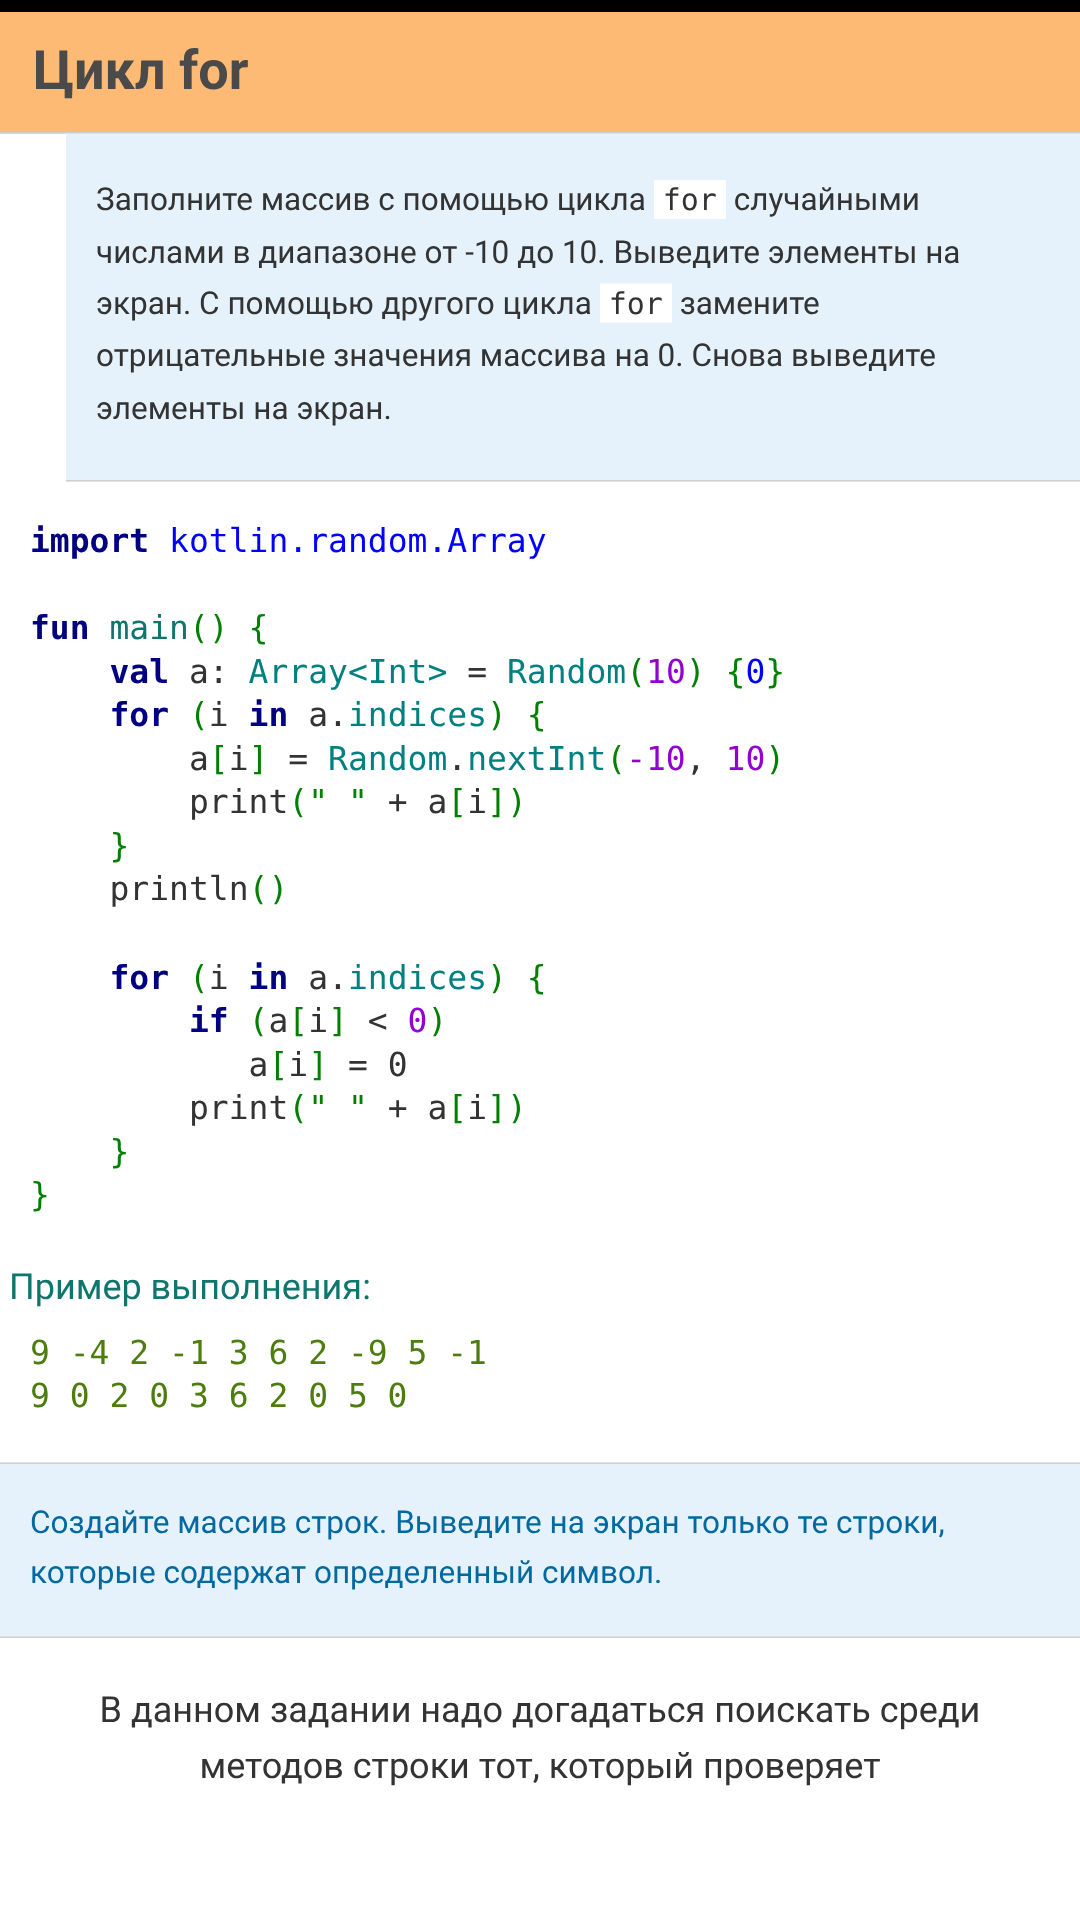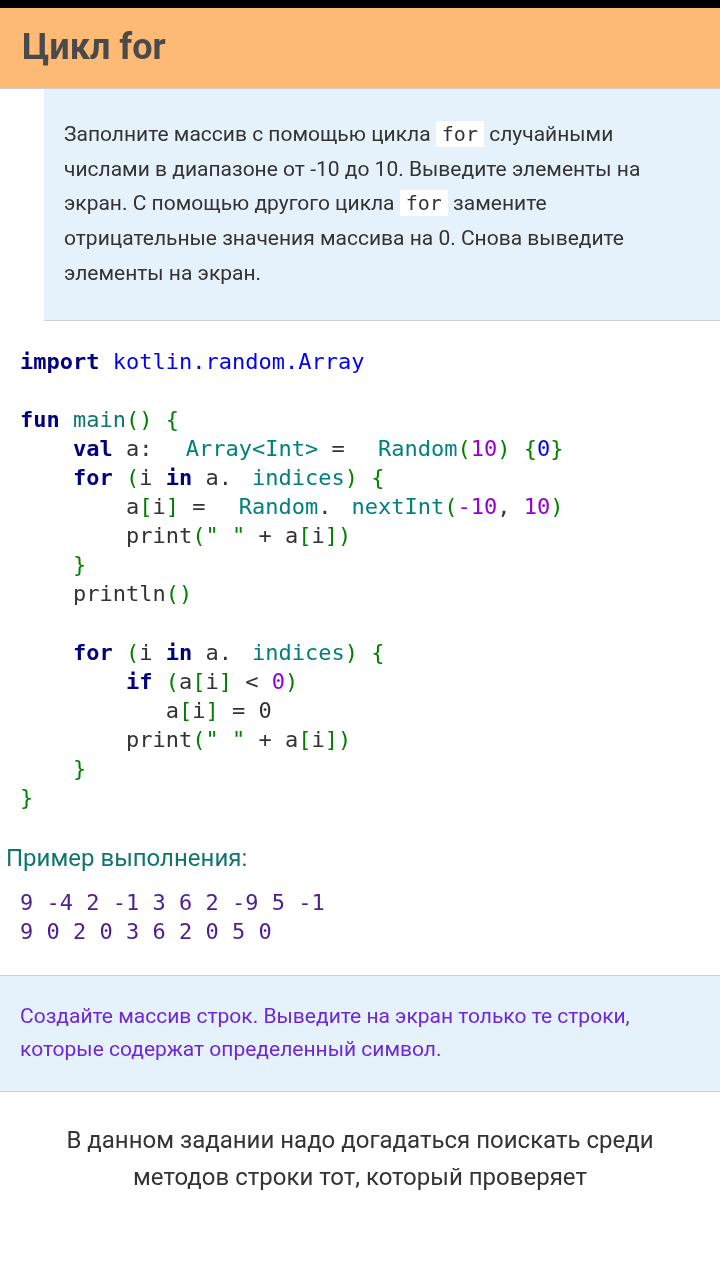--- a/index.html
+++ b/index.html
@@ -42,48 +42,48 @@
       padding: 26px 20px 10px;
       font-family: "Consolas", "Menlo", monospace;
       font-size: 22px;
       line-height: 1.32;
       white-space: pre;
       overflow-x: auto;
     }
     .kw-import, .kw-fun, .kw-val, .kw-for, .kw-in, .kw-if { color: #000080; font-weight: 700; }
     .pkg { color: #0000ff; }
     .fn-name { color: #0f766e; }
-    .type, .obj, .method { color: #008080; margin-left: 20px; }
+    .type, .obj, .method { color: #008080; }
     .paren { color: #008000; }
     .num-violet { color: #9400d3; }
     .num-blue { color: #0000ff; }
     .num-default { color: #333; }
     .op { color: #333; }
     .str { color: #008000; }
     .ident { color: #333; }
     .subtitle {
       padding: 22px 6px 16px;
       font-size: 24px;
       color: #0f766e;
     }
     .output {
       padding: 0 20px 28px;
       font-family: "Consolas", "Menlo", monospace;
       font-size: 22px;
       line-height: 1.35;
       white-space: pre;
-      color: #4c1d95;
+      color: #4d7c0f;
     }
     .task-box2 {
       background: #e6f2fb;
       padding: 24px 20px 26px;
       border-top: 1px solid #d0d0d0;
       border-bottom: 1px solid #d0d0d0;
       line-height: 1.55;
-      color: #6d28d9;
+      color: #0369a1;
     }
     .explain {
       padding: 30px 20px 10px;
       font-size: 24px;
       line-height: 1.55;
       color: #333;
       text-align: center;
     }
   </style>
 </head>

